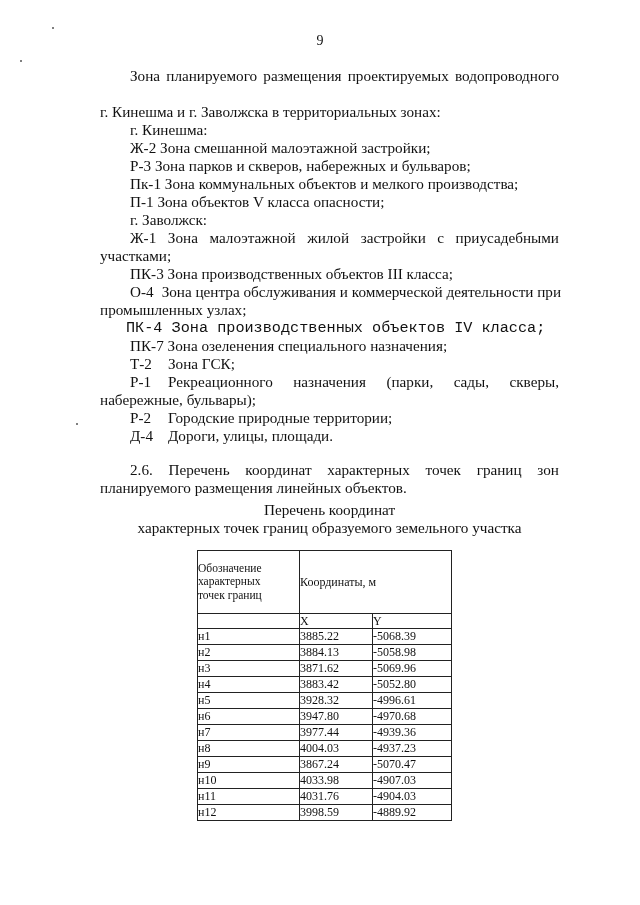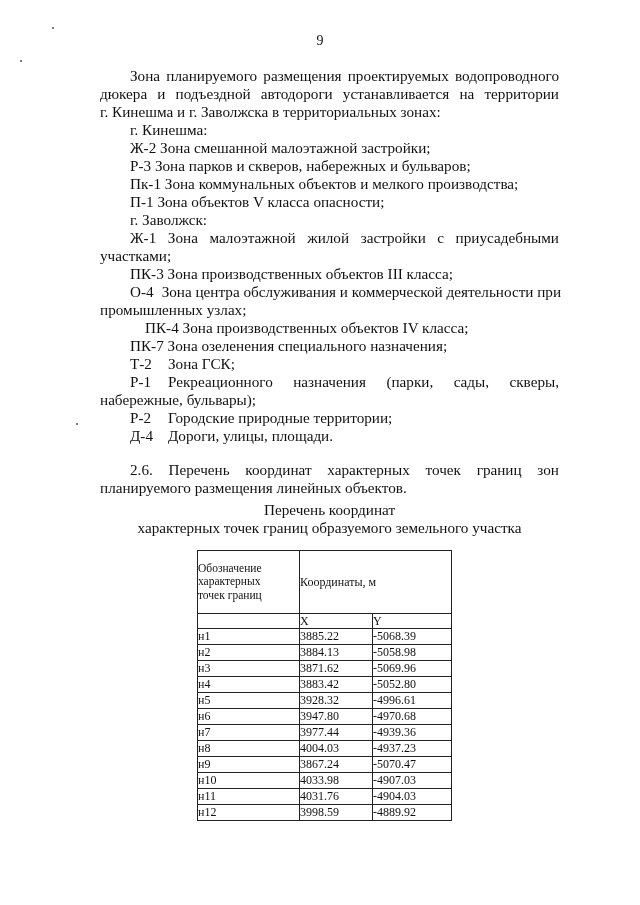--- a/index.html
+++ b/index.html
@@ -42,21 +42,20 @@
 <body>
 
 <div class="page">
   <span class="speck" style="left:52px;top:27px;"></span>
   <span class="speck" style="left:20px;top:60px;"></span>
   <span class="speck" style="left:76px;top:423px;"></span>
 
   <div class="page-number">9</div>
 
   <div class="line justify" style="left:130px;top:67px;width:429px;">Зона планируемого размещения проектируемых водопроводного</div>
-  <div class="line justify" style="left:100px;top:85px;width:459px;">дюкера и подъездной автодороги устанавливается на территории</div>
   <div class="line" style="left:100px;top:103px;">г. Кинешма и г. Заволжска в территориальных зонах:</div>
 
   <div class="line" style="left:130px;top:121px;">г. Кинешма:</div>
   <div class="line" style="left:130px;top:139px;">Ж-2 Зона смешанной малоэтажной застройки;</div>
   <div class="line" style="left:130px;top:157px;">Р-3 Зона парков и скверов, набережных и бульваров;</div>
   <div class="line" style="left:130px;top:175px;">Пк-1 Зона коммунальных объектов и мелкого производства;</div>
   <div class="line" style="left:130px;top:193px;">П-1 Зона объектов V класса опасности;</div>
 
   <div class="line" style="left:130px;top:211px;">г. Заволжск:</div>
 
@@ -69,21 +68,21 @@
   <div class="line" style="left:130px;top:265px;">
     <span>ПК-3</span>
     <span>Зона производственных объектов  III класса;</span>
   </div>
 
   <div class="line" style="left:130px;top:283px;">
     <span style="margin-right:8px;margin-top:41px;">О-4</span><span>Зона центра обслуживания и коммерческой деятельности при</span>
   </div>
   <div class="line" style="left:100px;top:301px;">промышленных  узлах;</div>
 
-  <div class="line" style="left:145px;top:319px;">
+  <div class="line" style="left:126px;top:319px;font-family:Liberation Mono, monospace;">
     <span>ПК-4</span>
     <span>Зона производственных объектов  IV класса;</span>
   </div>
 
   <div class="line" style="left:130px;top:337px;">
     <span>ПК-7</span>
     <span>Зона озеленения специального назначения;</span>
   </div>
 
   <div class="line" style="left:130px;top:355px;">

